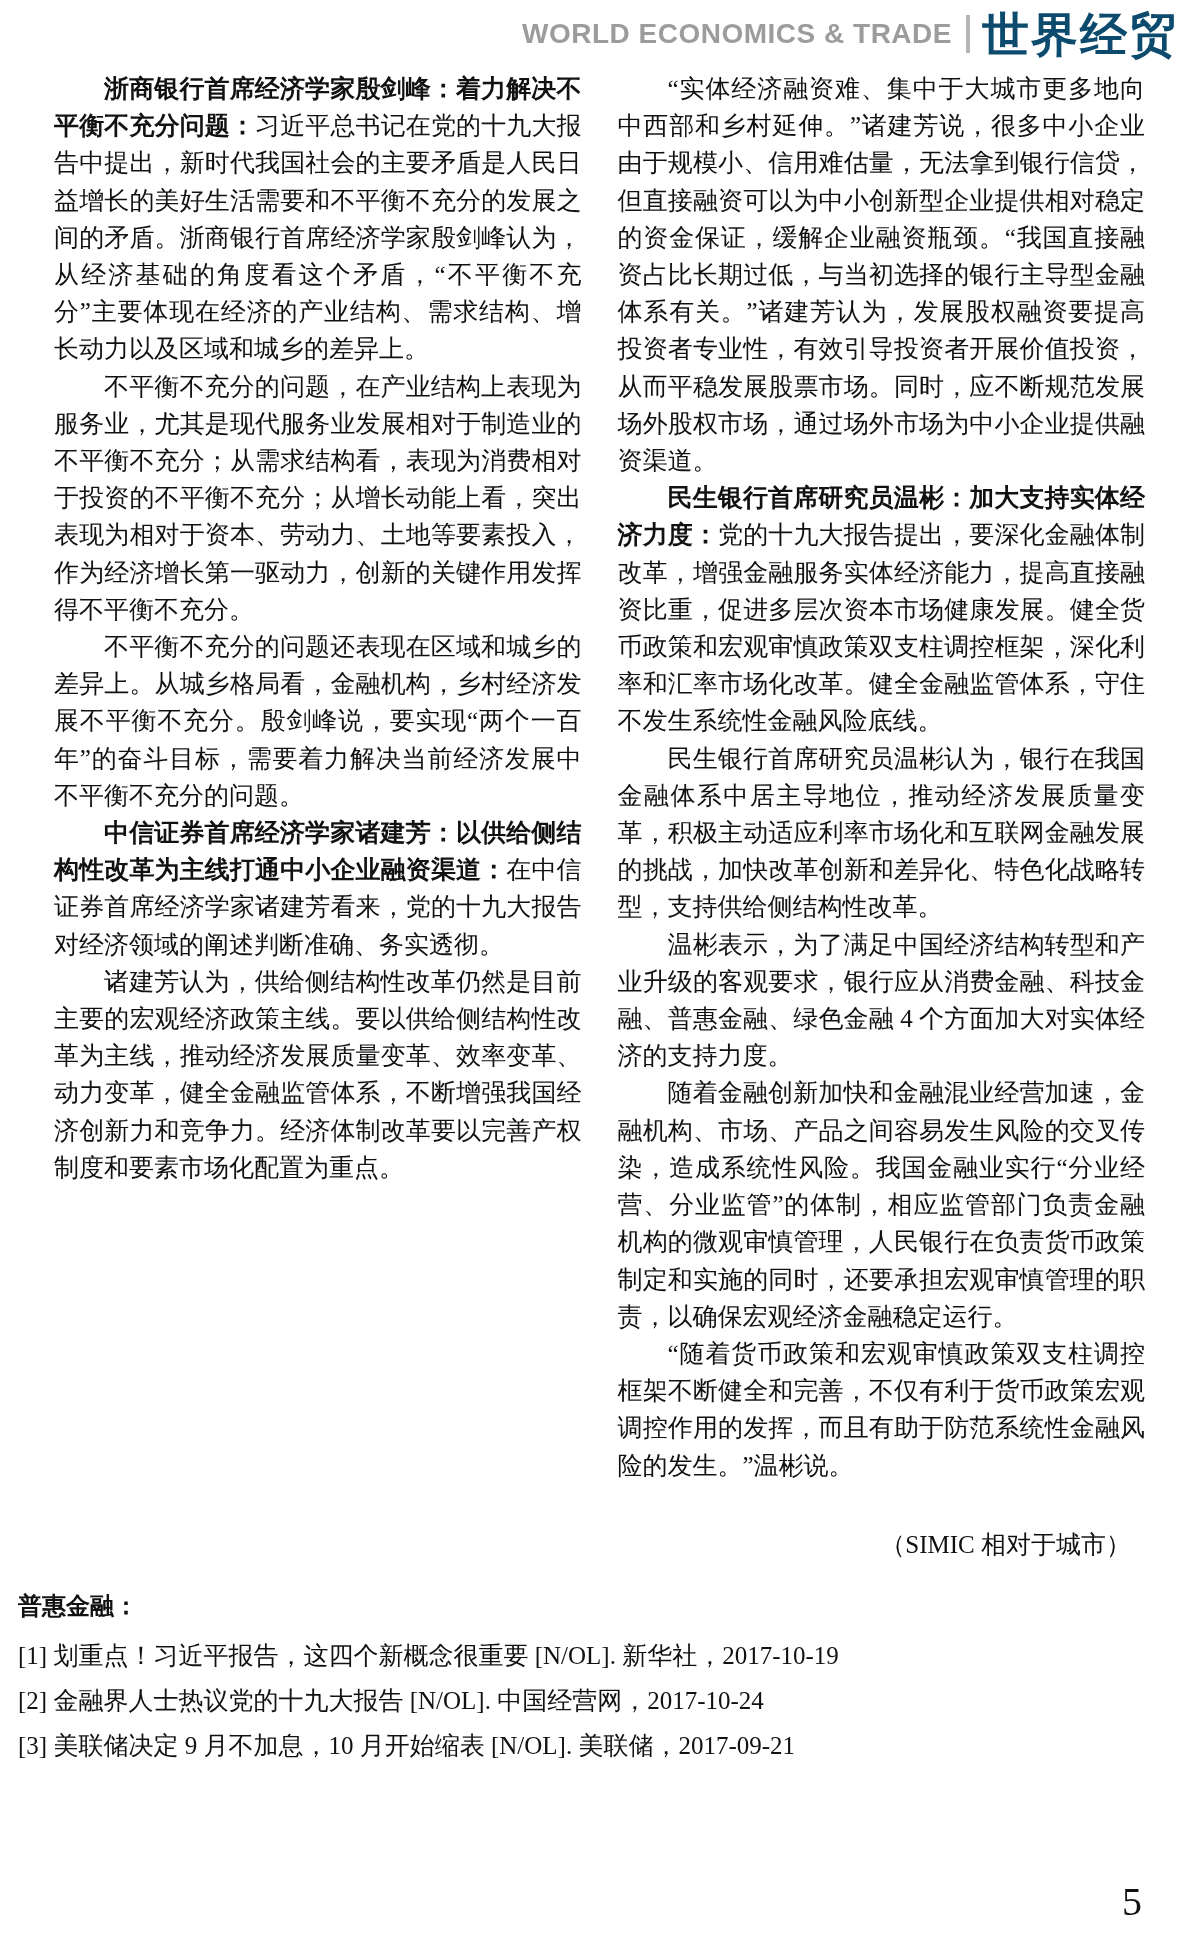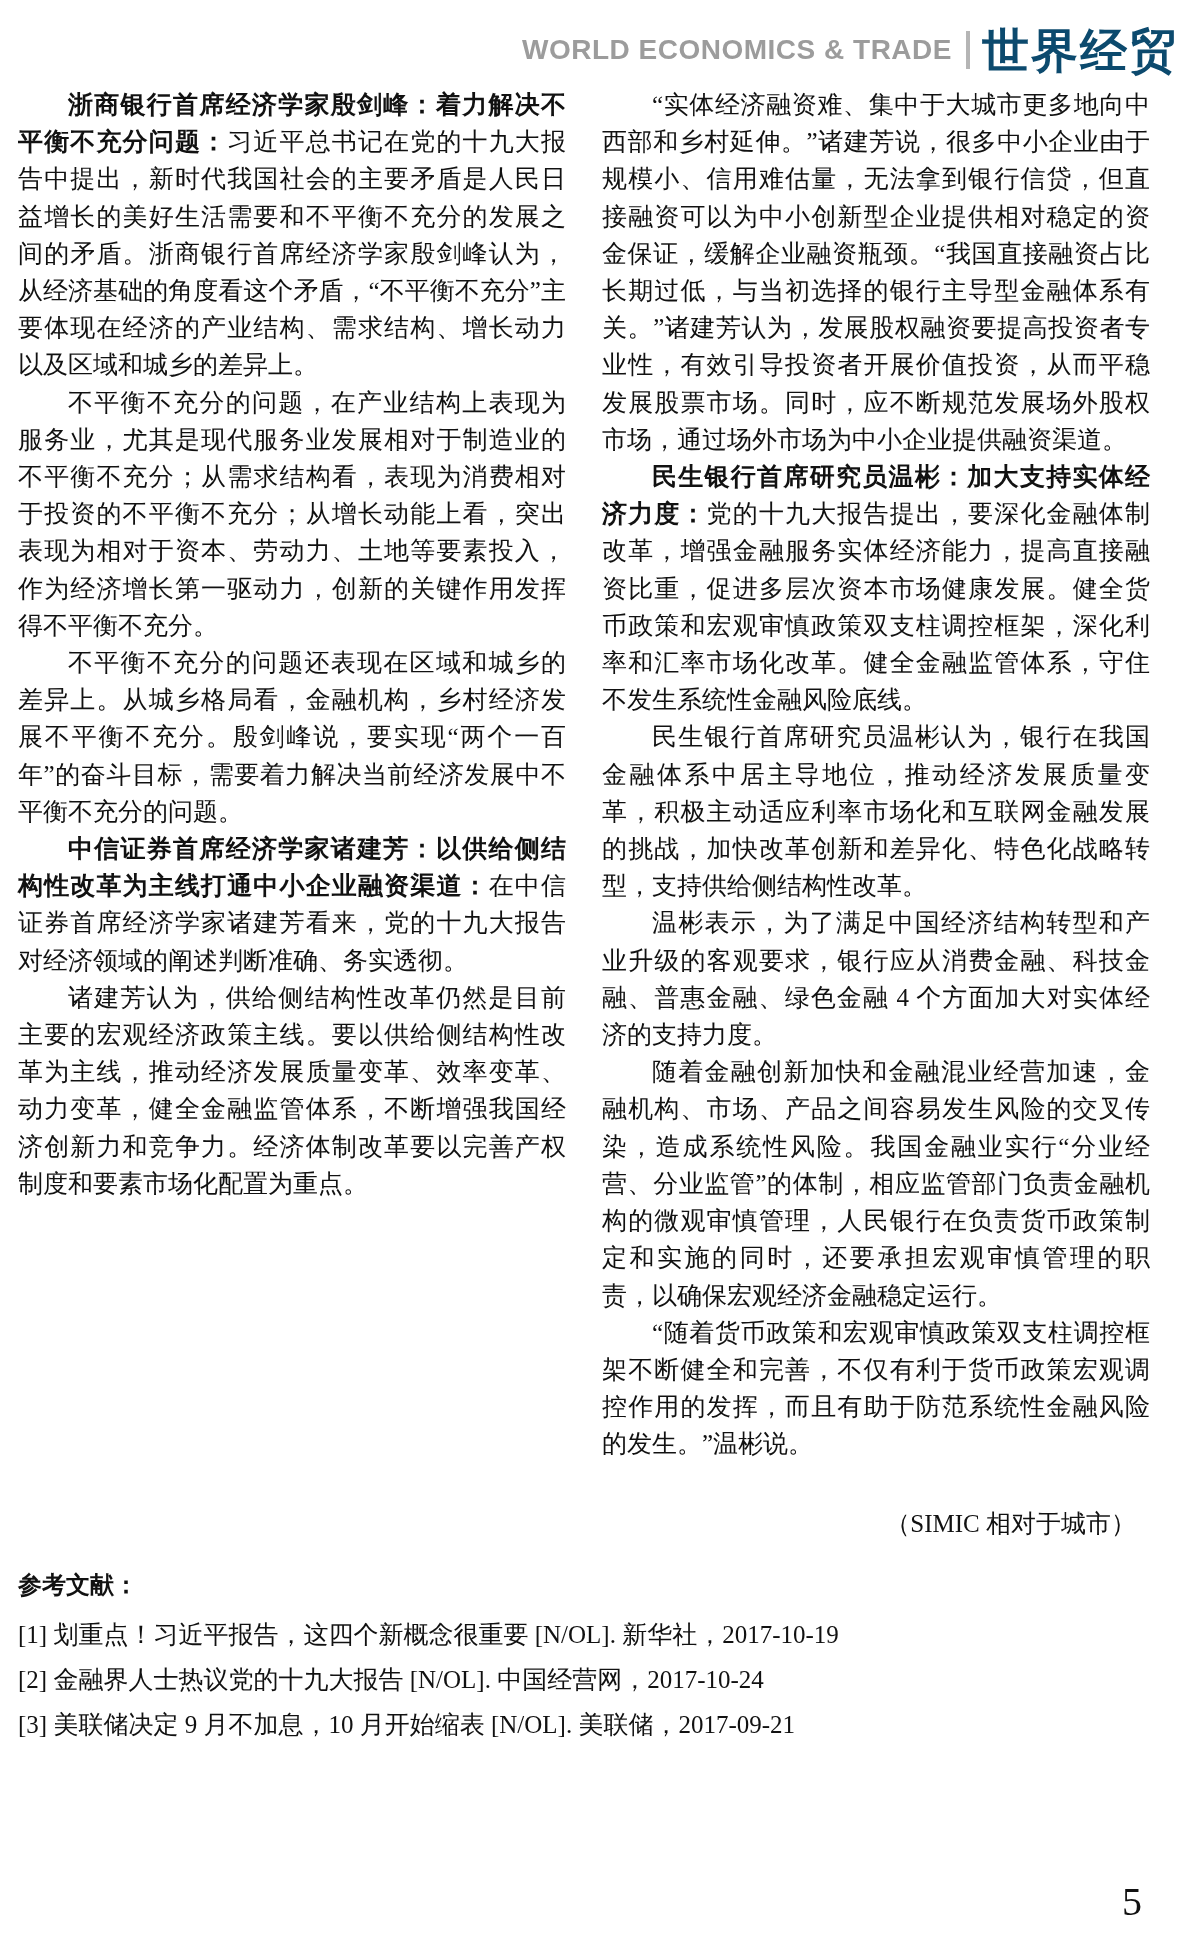--- a/index.html
+++ b/index.html
@@ -11,21 +11,21 @@
     color: #111111;
     font-family: "Liberation Serif", "DejaVu Serif", serif;
     overflow: hidden;
   }
 
   
   .header {
     display: flex;
     justify-content: flex-end;
     align-items: center;
-    padding: 24px 22px 0 0;
+    padding: 8px 22px 0 0;
     height: 52px;
   }
   .header-en {
     font-family: "Liberation Sans", "DejaVu Sans", sans-serif;
     font-size: 28px;
     font-weight: bold;
     color: #9c9c9c;
     letter-spacing: 0.5px;
     white-space: nowrap;
   }
@@ -42,21 +42,22 @@
     color: #0c4a6e;
     letter-spacing: 2px;
     white-space: nowrap;
     line-height: 1;
   }
 
   
   .columns {
     display: flex;
     gap: 36px;
-    padding: 10px 36px 0 18px;
+    padding: 10px 55px 0 18px;
+    margin-left: 36px;
   }
   .col {
     width: 548px;
     font-size: 25px;
     line-height: 37.2px;
     text-align: justify;
     text-justify: inter-ideograph;
   }
   .para {
     margin: 0;
@@ -123,21 +124,21 @@
       <p class="para"><span>民生银行首席研究员温彬认为，银行在我国金融体系中居主导地位，推动经济发展质量变革，积极主动适应利率市场化和互联网金融发展的挑战，加快改革创新和差异化、特色化战略转型，支持供给侧结构性改革。</span></p>
       <p class="para"><span>温彬表示，为了满足中国经济结构转型和产业升级的客观要求，银行应从消费金融、科技金融、普惠金融、绿色金融 4 个方面加大对实体经济的支持力度。</span></p>
       <p class="para"><span>随着金融创新加快和金融混业经营加速，金融机构、市场、产品之间容易发生风险的交叉传染，造成系统性风险。我国金融业实行“分业经营、分业监管”的体制，相应监管部门负责金融机构的微观审慎管理，人民银行在负责货币政策制定和实施的同时，还要承担宏观审慎管理的职责，以确保宏观经济金融稳定运行。</span></p>
       <p class="para"><span>“随着货币政策和宏观审慎政策双支柱调控框架不断健全和完善，不仅有利于货币政策宏观调控作用的发挥，而且有助于防范系统性金融风险的发生。”温彬说。</span></p>
       <div class="byline">（SIMIC 相对于城市）</div>
     </section>
 
   </div>
 
   <div class="references">
-    <div class="ref-heading">参考文献：</div>
+    <div class="ref-heading">普惠金融：</div>
     <div class="ref-item">[1] 划重点！习近平报告，这四个新概念很重要 [N/OL]. 新华社，2017-10-19</div>
     <div class="ref-item">[2] 金融界人士热议党的十九大报告 [N/OL]. 中国经营网，2017-10-24</div>
     <div class="ref-item">[3] 美联储决定 9 月不加息，10 月开始缩表 [N/OL]. 美联储，2017-09-21</div>
   </div>
 
   <div class="page-number">5</div>
 
 </div>
 
 </body></html>

